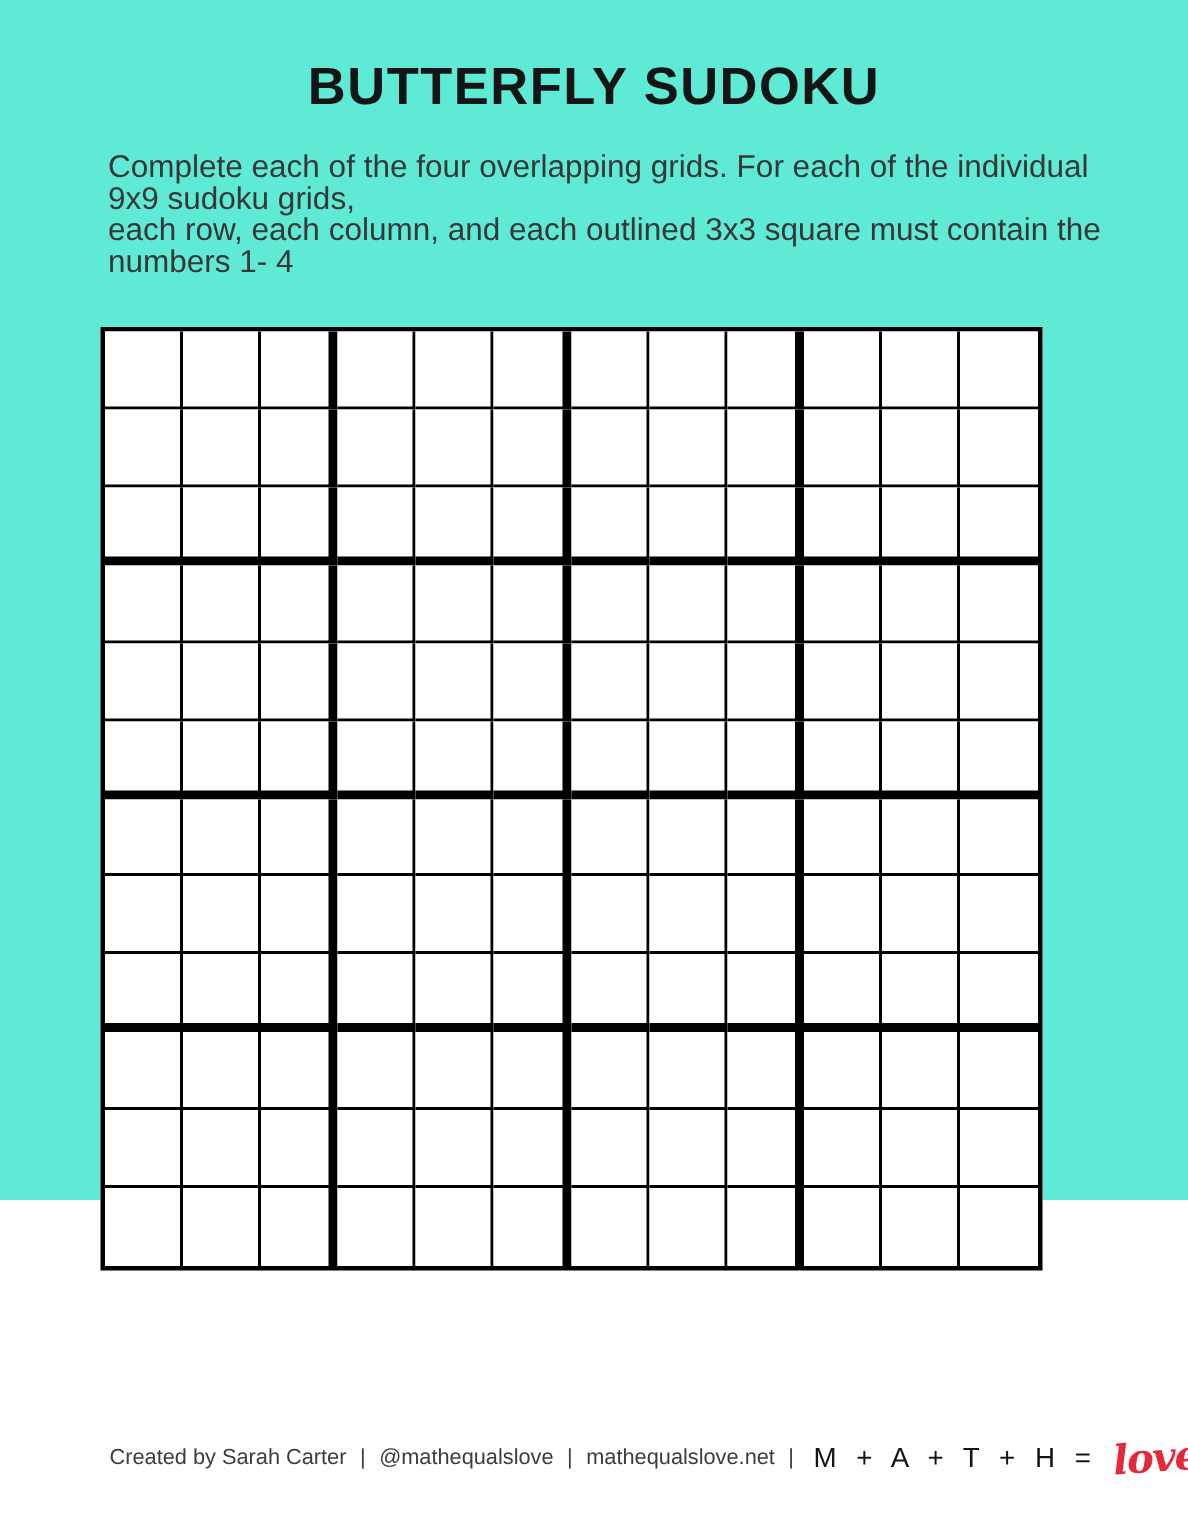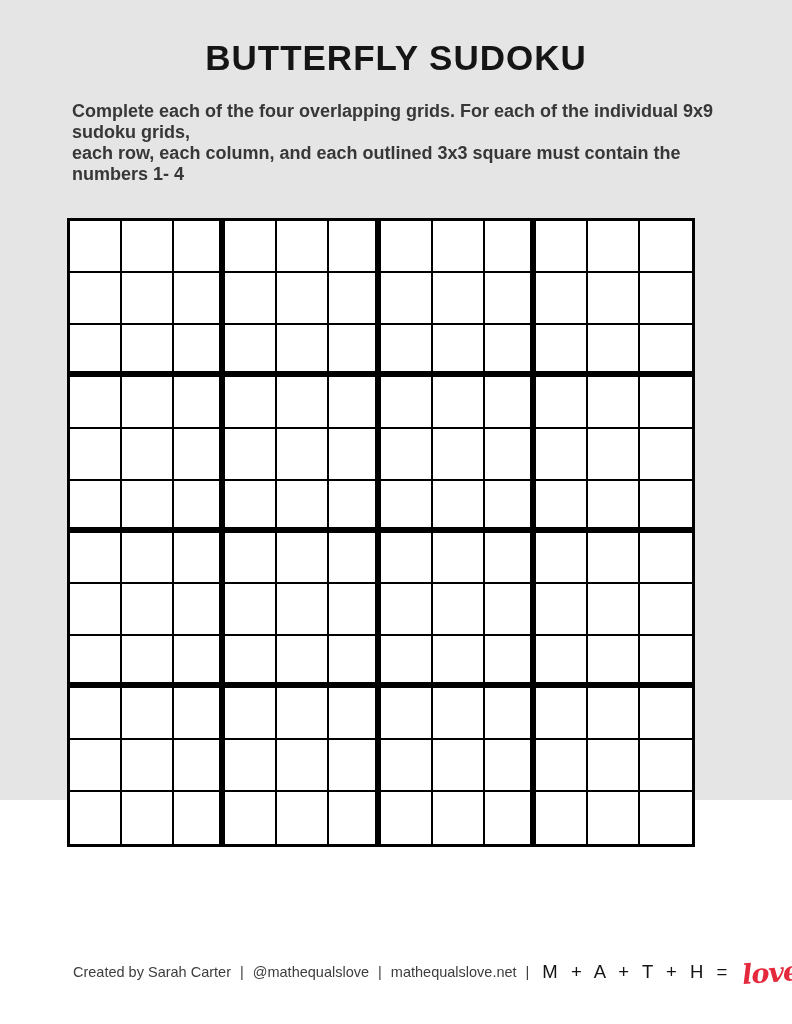--- a/index.html
+++ b/index.html
@@ -6,40 +6,39 @@
   html, body { background: #ffffff; }
   body {
     width: 792px; height: 1024px;
     font-family: "Liberation Sans", sans-serif;
     position: relative;
     overflow: hidden;
   }
   .page {
     position: relative;
     width: 792px; height: 800px;
-    background: #e5e5e5;
+    background: #5eead4;
   }
   .title {
     position: absolute;
     top: 38px; left: 0;
     width: 100%;
     text-align: center;
     font-size: 35px;
     font-weight: bold;
     letter-spacing: 1px;
     color: #151515;
   }
   .instructions {
     position: absolute;
     left: 72px; top: 101px;
     width: 665px;
-    font-size: 18px;
+    font-size: 21px;
     line-height: 21px;
     color: #373737;
-    font-weight: bold;
   }
   .instructions .line { display: block; }
   .sudoku {
     position: absolute;
     left: 67px; top: 218px;
     width: 628px; height: 629px;
     border: 3px solid #000000;
     background: #ffffff;
     display: grid;
     grid-template-columns: repeat(12, 1fr);

